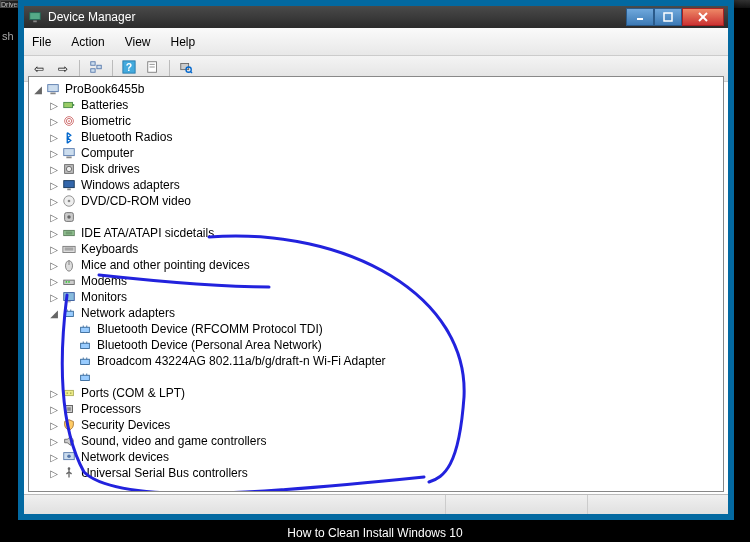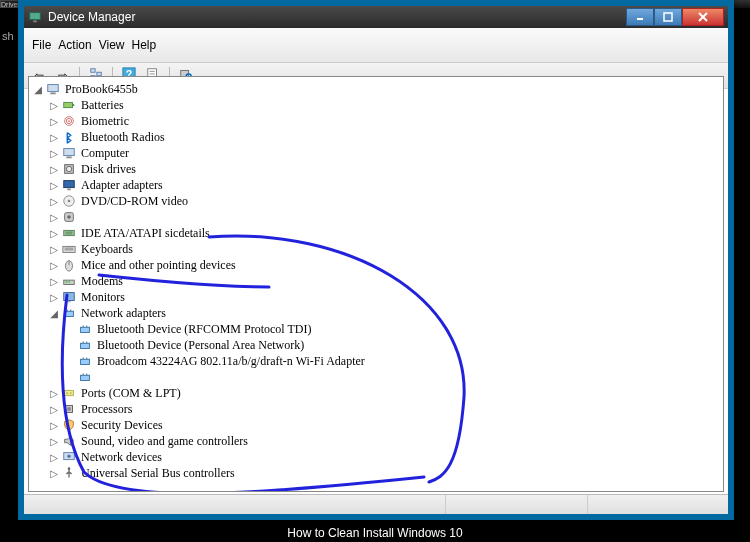--- a/index.html
+++ b/index.html
@@ -14,34 +14,34 @@
 .window { position: absolute; top: 0; left: 18px; width: 716px; height: 520px; background: #fff; border: 6px solid #0369a1; box-shadow: 0 0 8px rgba(0,0,0,.6); }
 
 .titlebar { height: 22px; background: linear-gradient(#4a4a4a, #2b2b2b); display: flex; align-items: center; color: #fff; padding: 0 4px; }
 .titlebar .icon { width: 14px; height: 14px; margin-right: 6px; }
 .titlebar-title { flex: 1; font-size: 12px; }
 .win-btns { display: flex; gap: 0; }
 .win-btn { width: 28px; height: 18px; display: flex; align-items: center; justify-content: center; font-size: 10px; color: #fff; cursor: pointer; }
 .win-btn.min, .win-btn.max { background: linear-gradient(#6fa8dc, #3d7ab5); border: 1px solid #2a5a8a; }
 .win-btn.close { background: linear-gradient(#e86, #c33); border: 1px solid #a22; width: 42px; }
 
-.menubar { height: 35px; background: linear-gradient(#fafafa, #e8e8e8); border-bottom: 1px solid #ccc; display: flex; align-items: center; padding: 10px 8px; gap: 7px; }
+.menubar { height: 28px; background: linear-gradient(#fafafa, #e8e8e8); border-bottom: 1px solid #ccc; display: flex; align-items: center; padding: 10px 8px; gap: 20px; }
 .menubar span { cursor: pointer; color: #000; }
 
 .toolbar { height: 26px; background: linear-gradient(#f4f4f4, #e2e2e2); border-bottom: 1px solid #ccc; display: flex; align-items: center; padding: 0 4px; gap: 2px; }
 .tool-btn { width: 22px; height: 20px; border: 1px solid transparent; display: flex; align-items: center; justify-content: center; cursor: pointer; }
 .tool-sep { width: 1px; height: 18px; background: #bbb; margin: 0 3px; }
 
 .content { position: absolute; top: 70px; left: 4px; right: 4px; bottom: 22px; border: 1px solid #888; background: #fff; overflow: auto; }
 .tree { padding: 4px 0 4px 4px; }
 
 .tree-row { display: flex; align-items: center; height: 16px; white-space: nowrap; cursor: pointer; }
 .expander { width: 10px; height: 10px; display: inline-flex; align-items: center; justify-content: center; font-size: 10px; color: #666; margin-right: 2px; cursor: pointer; }
 .node-icon { width: 16px; height: 16px; display: inline-flex; align-items: center; justify-content: center; margin-right: 4px; }
-.node-label { color: #000; font-family: Liberation Serif, serif; }
+.node-label { color: #000; }
 
 .statusbar { position: absolute; bottom: 0; left: 0; right: 0; height: 20px; background: linear-gradient(#f0f0f0, #e0e0e0); border-top: 1px solid #bbb; display: flex; }
 .status-cell { flex: 1; border-left: 1px solid #ccc; }
 .status-cell:first-child { flex: 3; border-left: none; }
 
 .annotation { position: absolute; pointer-events: none; }
 
 svg.ico { width: 14px; height: 14px; }
 </style>
 </head>
@@ -197,21 +197,21 @@
           <span class="node-label">Disk drives</span>
         </div>
         <div class="tree-row" style="padding-left:16px">
           <span class="expander">▷</span>
           <span class="node-icon">
             <svg class="ico" viewBox="0 0 16 16">
               <rect x="2" y="3" width="12" height="8" fill="#36a" stroke="#135"></rect>
               <rect x="6" y="12" width="4" height="2" fill="#888"></rect>
             </svg>
           </span>
-          <span class="node-label">Adapter adapters</span>
+          <span class="node-label">Windows adapters</span>
         </div>
         <div class="tree-row" style="padding-left:16px">
           <span class="expander">▷</span>
           <span class="node-icon">
             <svg class="ico" viewBox="0 0 16 16">
               <circle cx="8" cy="8" r="6" fill="#eee" stroke="#888"></circle>
               <circle cx="8" cy="8" r="1.5" fill="#888"></circle>
             </svg>
           </span>
           <span class="node-label">DVD/CD-ROM video</span>

